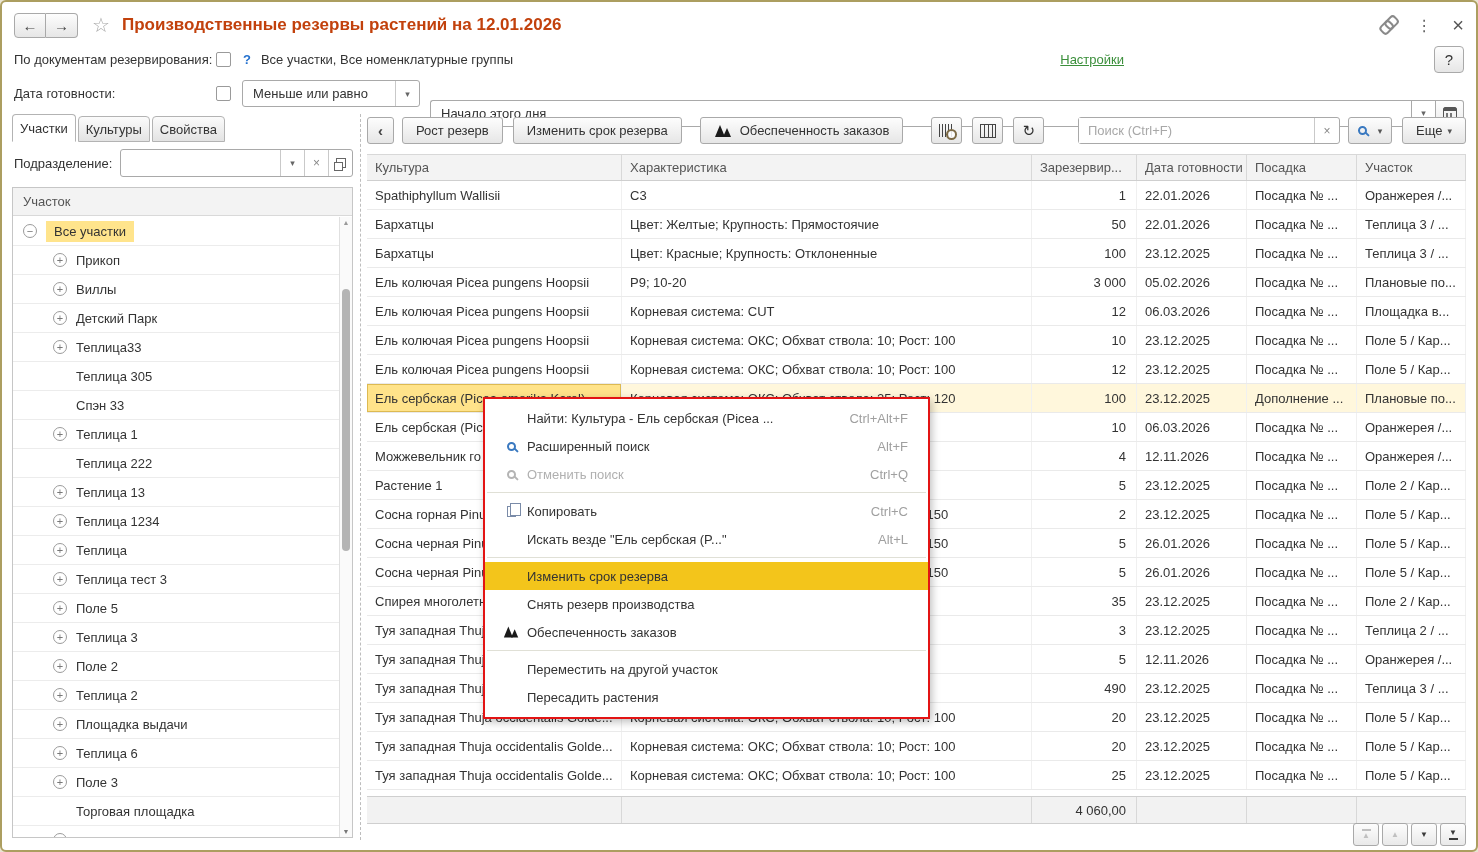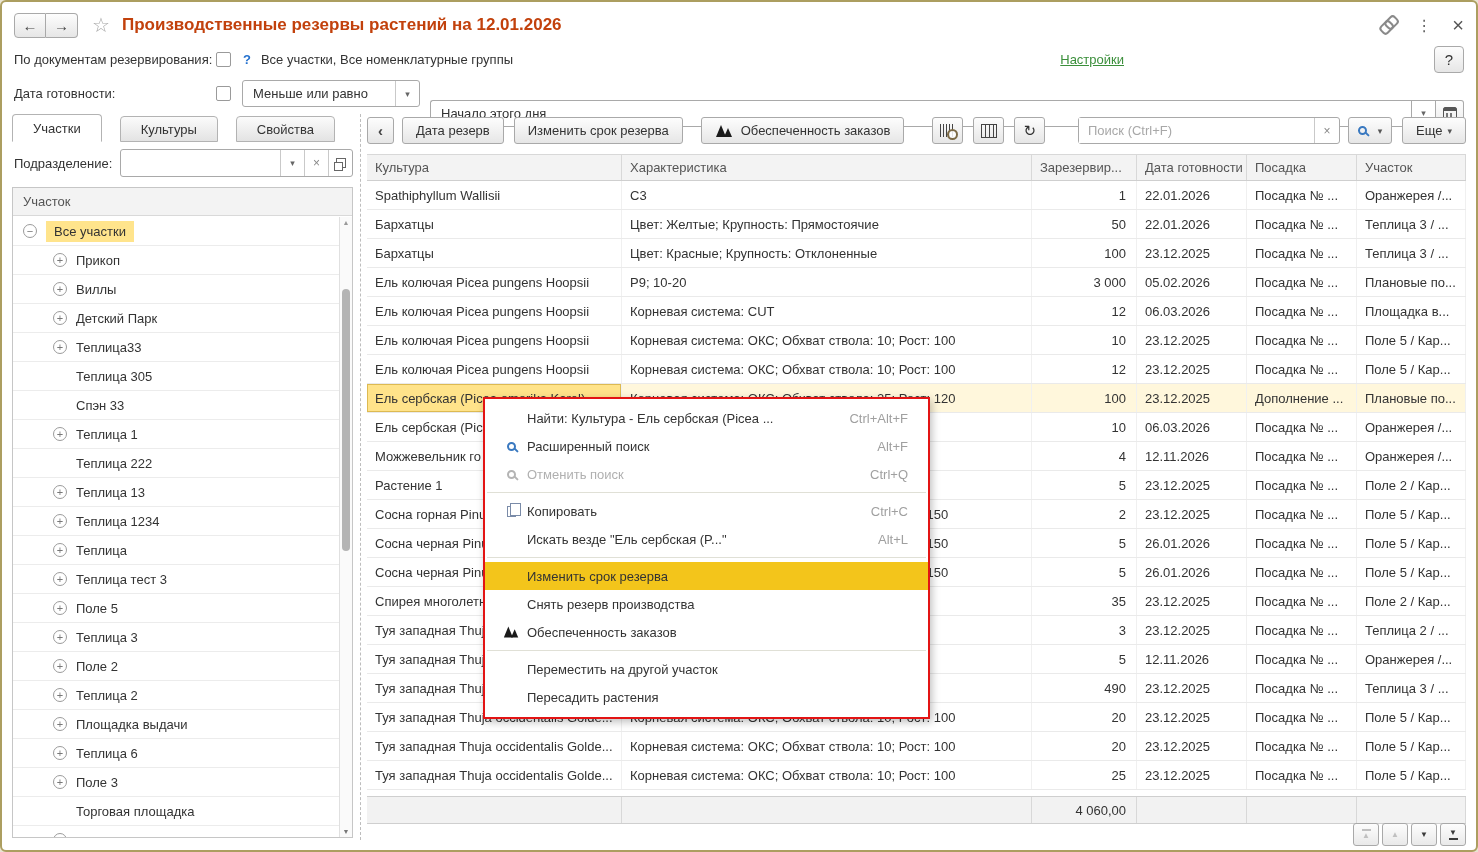--- a/index.html
+++ b/index.html
@@ -40,21 +40,21 @@
   .date-caret { width:25px; border:1px solid #a9a9a9; background:#fff; display:flex; align-items:center; justify-content:center; color:#666; font-size:9px; }
   .calbtn { width:28px; border:1px solid #a9a9a9; border-left:none; border-radius:0 3px 3px 0; background:linear-gradient(#fdfdfd,#ececec); display:flex; align-items:center; justify-content:center; }
   .calicon { width:14px; height:13px; border:1px solid #555; border-radius:2px; position:relative; }
   .calicon::before { content:''; position:absolute; top:0; left:0; right:0; height:3px; background:#555; }
   .calicon::after { content:''; position:absolute; top:5px; left:2px; width:8px; height:4px;
      background:repeating-linear-gradient(90deg,#777 0 2px,transparent 2px 4px); }
 
   
   .sidebar { position:absolute; top:112px; left:10px; width:341px; bottom:10px; }
   .tabs { display:flex; height:28px; align-items:flex-end; }
-  .tab { height:26px; padding:0 20px; display:flex; align-items:center; border:1px solid #b3b3b3; border-radius:4px 4px 0 0; background:linear-gradient(#fbfbfb,#e3e3e3); margin-right:18px; color:#333; cursor:pointer; }
+  .tab { height:26px; padding:0 7px; display:flex; align-items:center; border:1px solid #b3b3b3; border-radius:4px 4px 0 0; background:linear-gradient(#fbfbfb,#e3e3e3); margin-right:2px; color:#333; cursor:pointer; }
   .tab.active { height:28px; background:#fff; border-bottom:1px solid #fff; font-weight:normal; }
   .subdiv { margin-top:7px; height:28px; display:flex; align-items:center; }
   .subdiv-label { padding-left:2px; margin-right:8px; }
   .subdiv-combo { flex:1; height:28px; }
   .xbox { width:24px; height:100%; border-left:1px solid #c9c9c9; display:flex; align-items:center; justify-content:center; color:#888; font-size:12px; }
   .openicon { width:10px; height:10px; border:1px solid #666; position:relative; background:#fff; }
   .openicon::before { content:''; position:absolute; left:-3px; top:3px; width:7px; height:7px; border:1px solid #666; background:#fff; }
   .treebox { position:absolute; top:73px; left:0; right:0; bottom:2px; border:1px solid #c6c6c6; overflow:hidden; }
   .tree-head { height:28px; background:#f3f3f3; border-bottom:1px solid #d9d9d9; display:flex; align-items:center; padding-left:10px; color:#555; }
   .tree-rows { position:absolute; top:29px; left:0; right:13px; bottom:0; overflow:hidden; }
@@ -286,21 +286,21 @@
         <div class="tscroll-down">▼</div>
       </div>
     </div>
   </div>
 
   <div class="splitter"></div>
 
   <div class="content">
     <div class="toolbar">
       <div class="btn collapse-btn">‹</div>
-      <div class="btn gap8">Дата резерв</div>
+      <div class="btn gap8">Рост резерв</div>
       <div class="btn gap10">Изменить срок резерва</div>
       <div class="btn gap18">
         <span class="trees"></span>
         <span>Обеспеченность заказов</span>
       </div>
       <div class="btn iconbtn gap28">
           <span class="barcode"></span>
         </div>
       <div class="btn iconbtn gap10">
           <span class="colsicon"></span>

